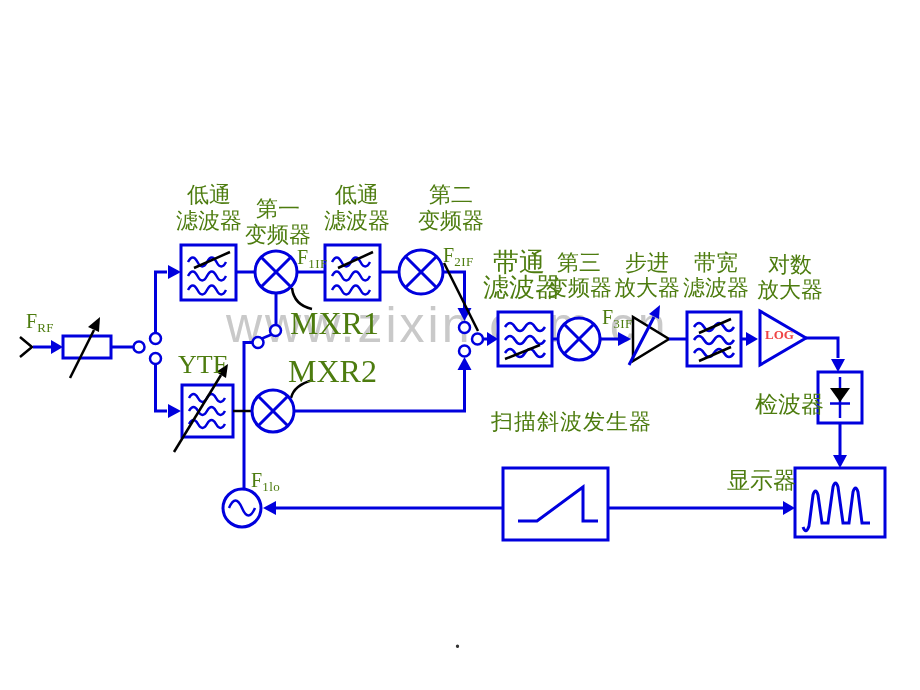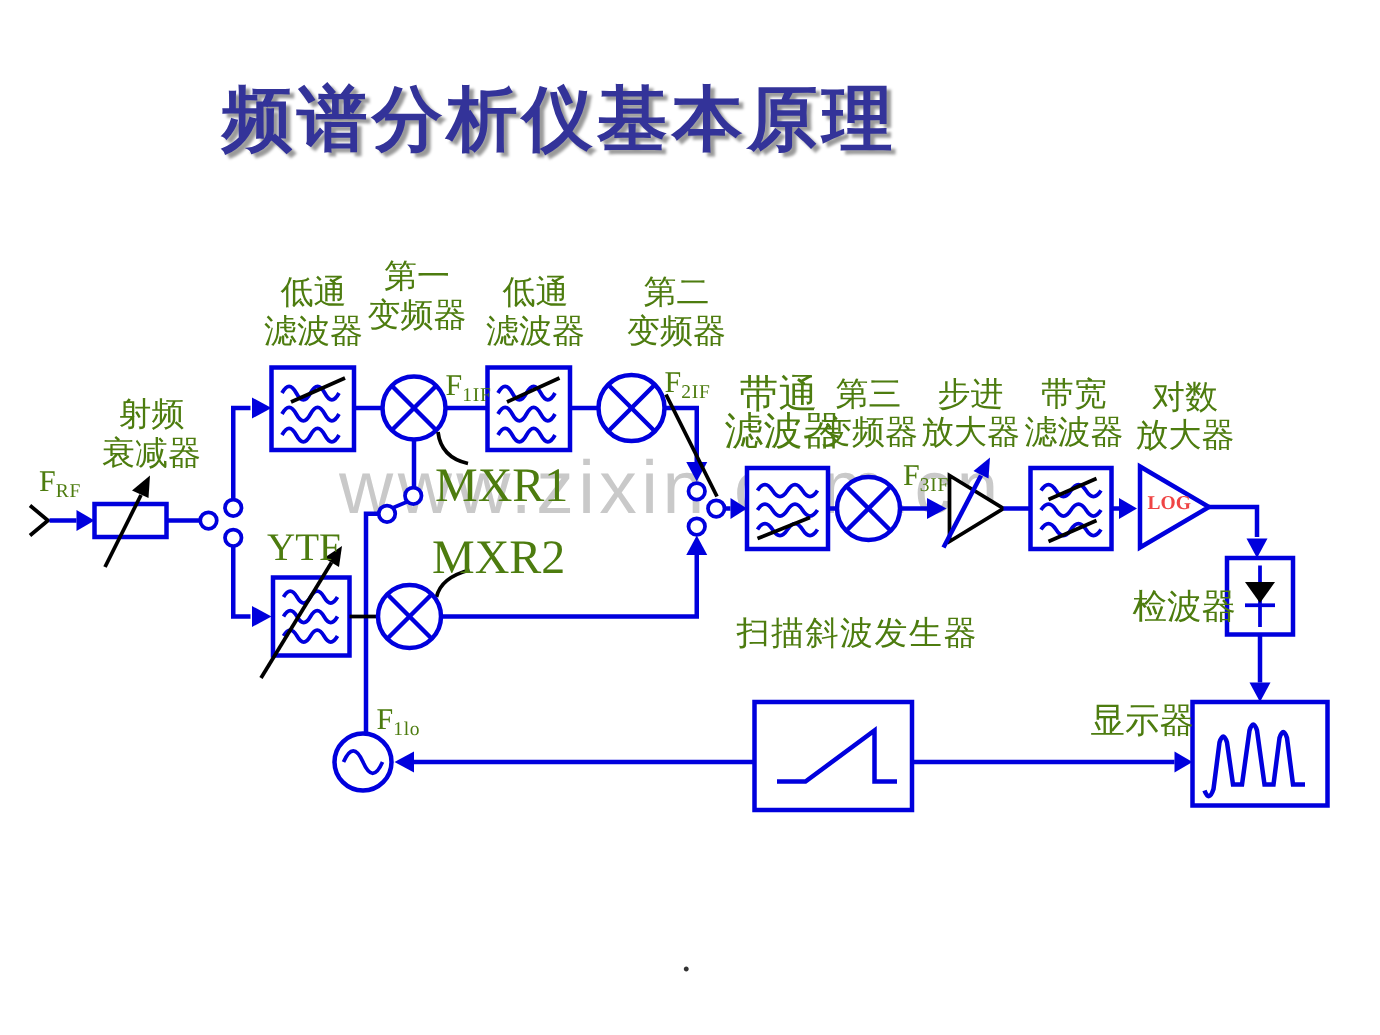--- a/index.html
+++ b/index.html
@@ -33,21 +33,20 @@
   .blkl{stroke:#000000;stroke-width:2.5;fill:none;}
   .blkf{fill:#000000;stroke:none;}
   .boxw{fill:#ffffff;}
 </style>
 </head>
 <body>
 
 <div class="slide">
 
   <div class="watermark">www.zixin.com.cn</div>
-  <div class="title">频谱分析仪基本原理</div>
 
   <svg class="diagram" width="920" height="690" viewBox="0 0 920 690">
 
     <g>
       <polyline class="blkl" points="20,337 32,347 20,357"></polyline>
       <line class="bl" x1="33" y1="347" x2="51" y2="347"></line>
       <polygon class="blf" points="63,347 51,340 51,354"></polygon>
     </g>
 
     <g>
@@ -207,35 +206,31 @@
       <line class="bl" x1="503" y1="508" x2="276" y2="508"></line>
       <polygon class="blf" points="263,508 276,501 276,515"></polygon>
     </g>
 
     <g>
       <circle class="bl boxw" cx="242" cy="508" r="19"></circle>
       <path class="bl2" d="M229,508 q6.5,-15 13,0 q6.5,15 13,0"></path>
     </g>
   </svg>
 
-  <div class="lbl two" style="left:53px;top:263px;width:96px;">
-    <div>射频</div>
-    <div>衰减器</div>
-  </div>
 
   <div class="lbl f-label" style="left:26px;top:310px;">
     <span>F</span><sub>RF</sub>
   </div>
 
   <div class="lbl two" style="left:170px;top:182px;width:78px;">
     <div>低通</div>
     <div>滤波器</div>
   </div>
 
-  <div class="lbl two" style="left:239px;top:171px;width:78px;">
+  <div class="lbl two" style="left:239px;top:196px;width:78px;">
     <div>第一</div>
     <div>变频器</div>
   </div>
 
   <div class="lbl two" style="left:318px;top:182px;width:78px;">
     <div>低通</div>
     <div>滤波器</div>
   </div>
 
   <div class="lbl two" style="left:392px;top:182px;width:78px;margin-left:20px;">

